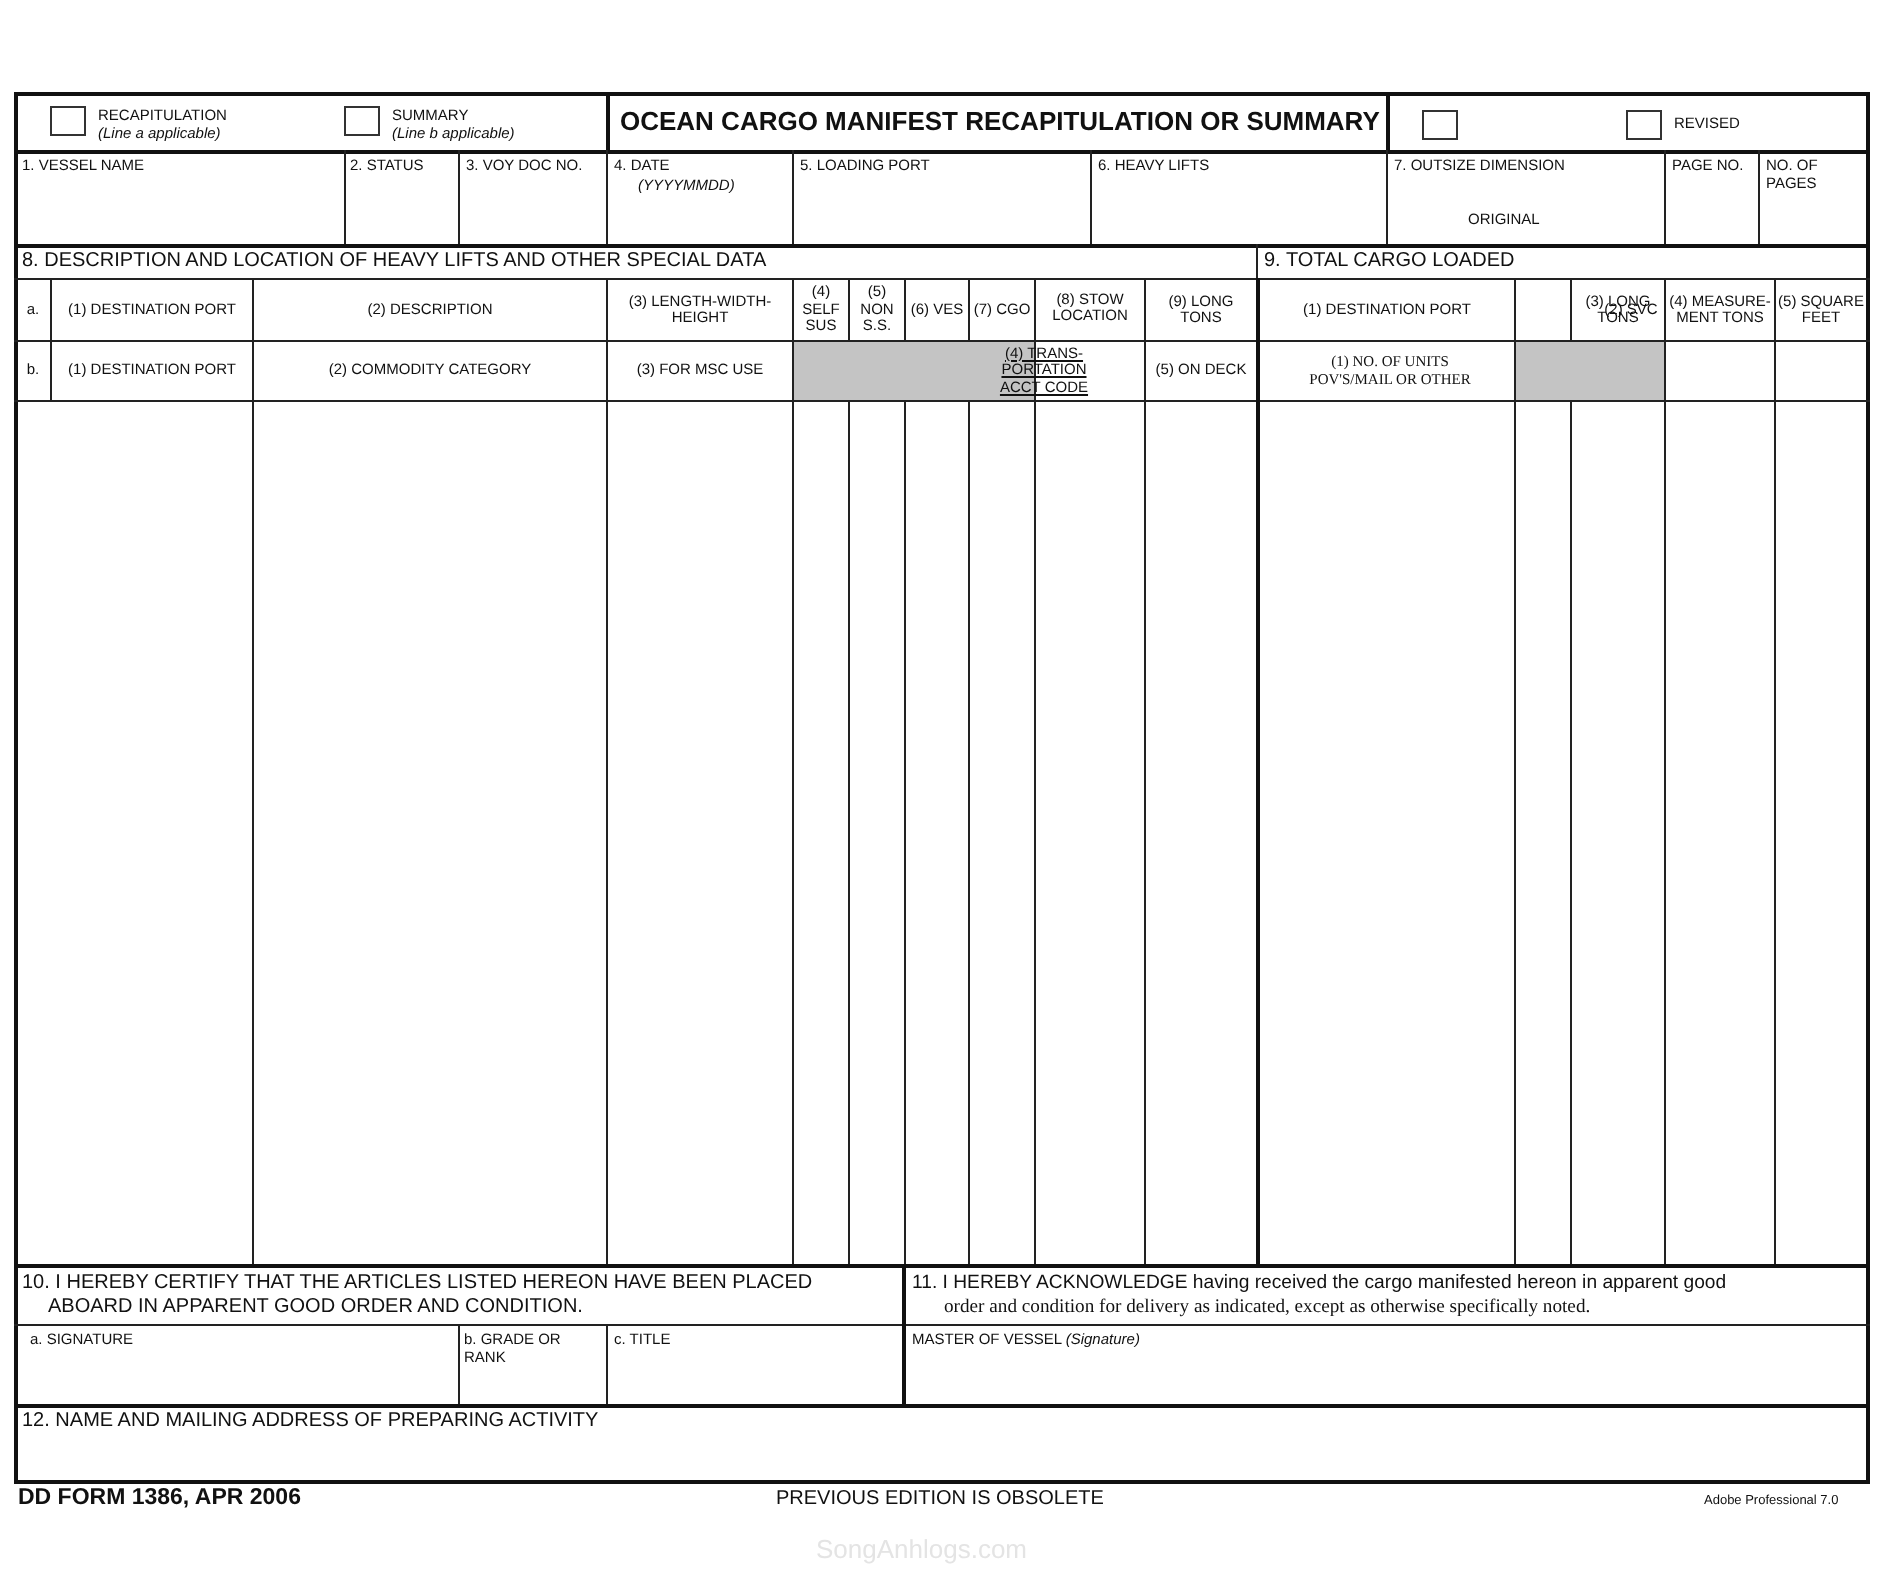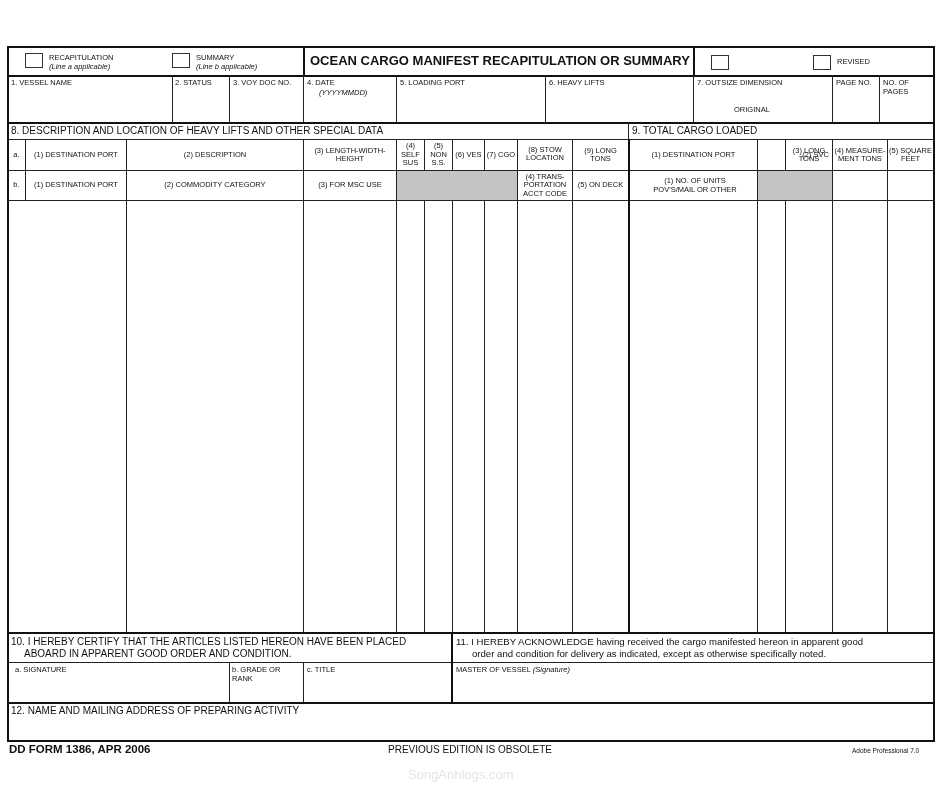--- a/index.html
+++ b/index.html
@@ -121,31 +121,31 @@
 <div class="ctr" style="left:630px;top:140px;width:127px;height:30px;">(1) DESTINATION PORT</div>
 <div class="ctr" style="left:758px;top:140px;width:27px;height:30px;margin-left:44px;">(2) SVC</div>
 <div class="ctr" style="left:786px;top:140px;width:46px;height:30px;">(3) LONG TONS</div>
 <div class="ctr" style="left:833px;top:140px;width:54px;height:30px;">(4) MEASURE- MENT TONS</div>
 <div class="ctr" style="left:888px;top:140px;width:45px;height:30px;">(5) SQUARE FEET</div>
 
 <div class="ctr" style="left:8px;top:171px;width:17px;height:29px;">b.</div>
 <div class="ctr" style="left:26px;top:171px;width:100px;height:29px;">(1) DESTINATION PORT</div>
 <div class="ctr" style="left:127px;top:171px;width:176px;height:29px;">(2) COMMODITY CATEGORY</div>
 <div class="ctr" style="left:304px;top:171px;width:92px;height:29px;">(3) FOR MSC USE</div>
-<div class="ctr" style="left:518px;top:171px;width:54px;height:29px;">(4) TRANS- PORTATION ACCT CODE</div>
+<div class="ctr" style="left:495px;top:171px;width:54px;height:29px;text-decoration:underline;">(4) TRANS- PORTATION ACCT CODE</div>
 <div class="ctr" style="left:573px;top:171px;width:55px;height:29px;">(5) ON DECK</div>
-<div class="ctr" style="left:650px;top:171px;width:90px;height:29px;">(1) NO. OF UNITS POV'S/MAIL OR OTHER</div>
+<div class="ctr" style="left:650px;top:171px;width:90px;height:29px;font-family:Liberation Serif, serif;">(1) NO. OF UNITS POV'S/MAIL OR OTHER</div>
 
 <div class="field" style="left:9px;top:202px;width:618px;height:429px;"></div>
 <div class="field" style="left:630px;top:202px;width:303px;height:429px;"></div>
 
 <div class="sec" style="left:11px;top:636px;">10. I HEREBY CERTIFY THAT THE ARTICLES LISTED HEREON HAVE BEEN PLACED</div>
 <div class="sec" style="left:24px;top:648px;">ABOARD IN APPARENT GOOD ORDER AND CONDITION.</div>
 <div class="sec" style="left:456px;top:636px;font-size:9.6px;">11. I HEREBY ACKNOWLEDGE having received the cargo manifested hereon in apparent good</div>
-<div class="sec" style="left:472px;top:648px;font-size:9.6px;">order and condition for delivery as indicated, except as otherwise specifically noted.</div>
+<div class="sec" style="left:472px;top:648px;font-size:9.6px;font-family:Liberation Serif, serif;">order and condition for delivery as indicated, except as otherwise specifically noted.</div>
 
 <div class="lbl" style="left:15px;top:665px;">a.  SIGNATURE</div>
 <div class="field" style="left:9px;top:676px;width:219px;height:25px;"></div>
 <div class="lbl" style="left:232px;top:665px;"><span style="display:inline-block;width:60px;white-space:normal;">b. GRADE OR RANK</span></div>
 <div class="field" style="left:231px;top:686px;width:71px;height:15px;"></div>
 <div class="lbl" style="left:307px;top:665px;">c.  TITLE</div>
 <div class="field" style="left:305px;top:676px;width:145px;height:25px;"></div>
 <div class="lbl" style="left:456px;top:665px;"><span>MASTER OF VESSEL</span> <span class="ital">(Signature)</span></div>
 <div class="field" style="left:454px;top:676px;width:479px;height:25px;"></div>
 

